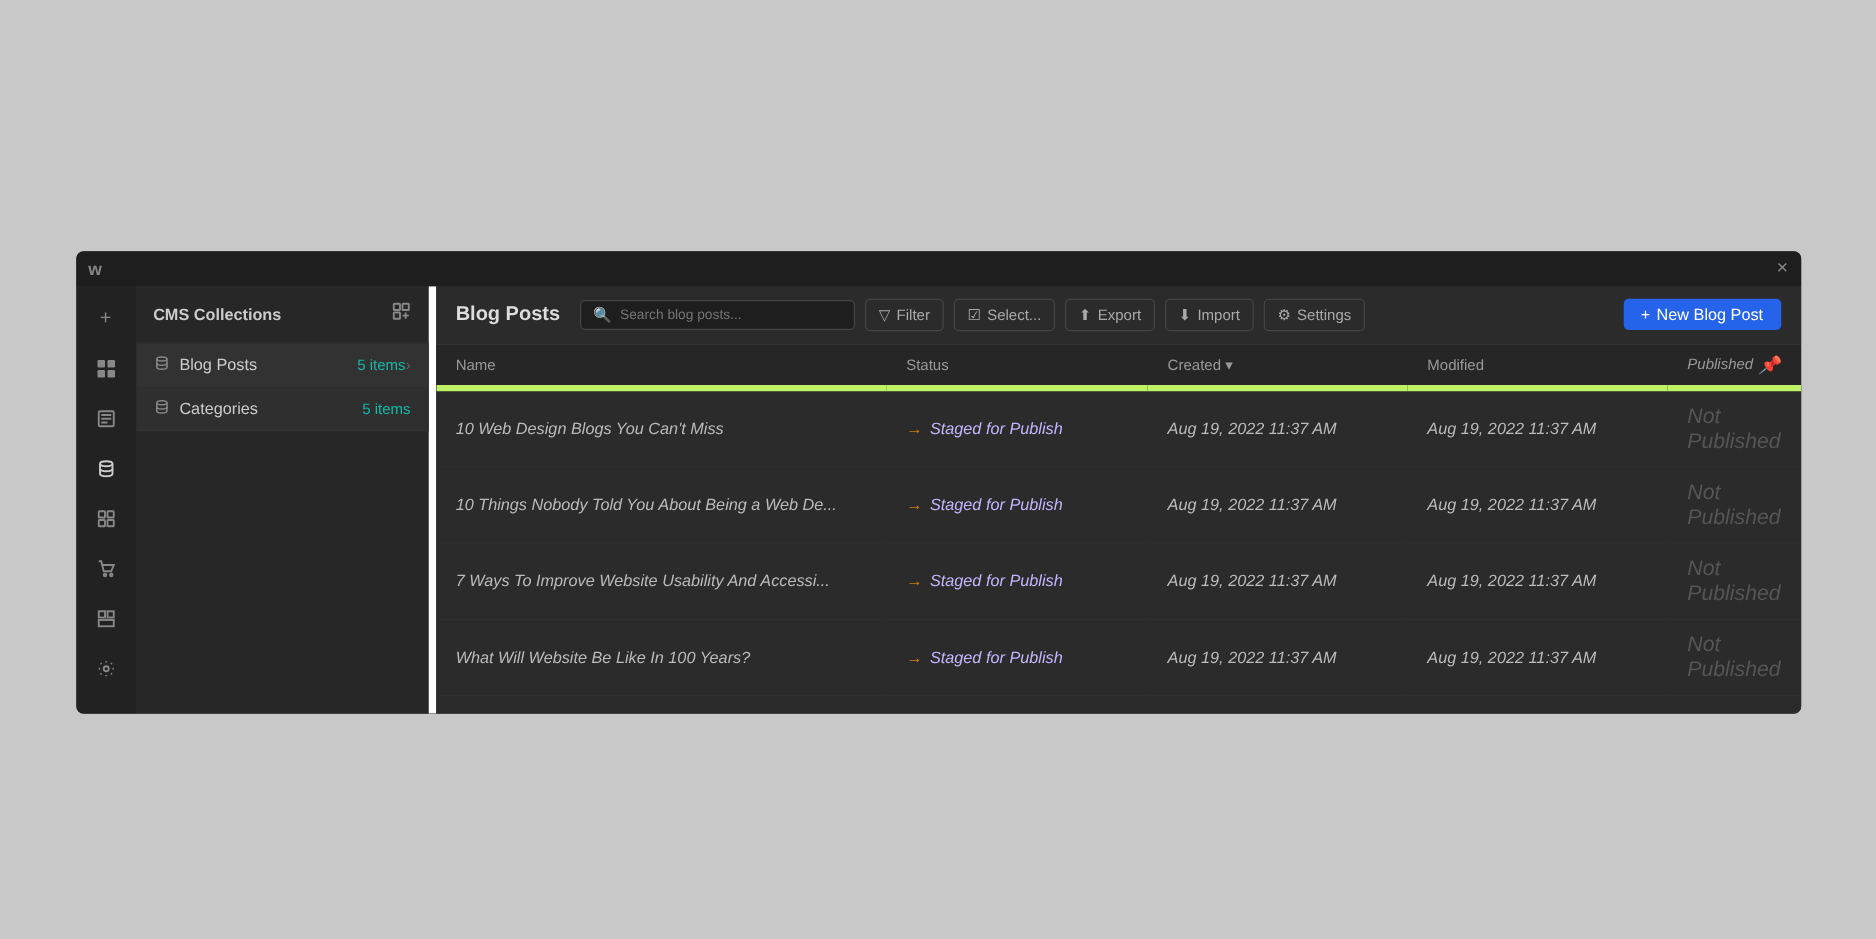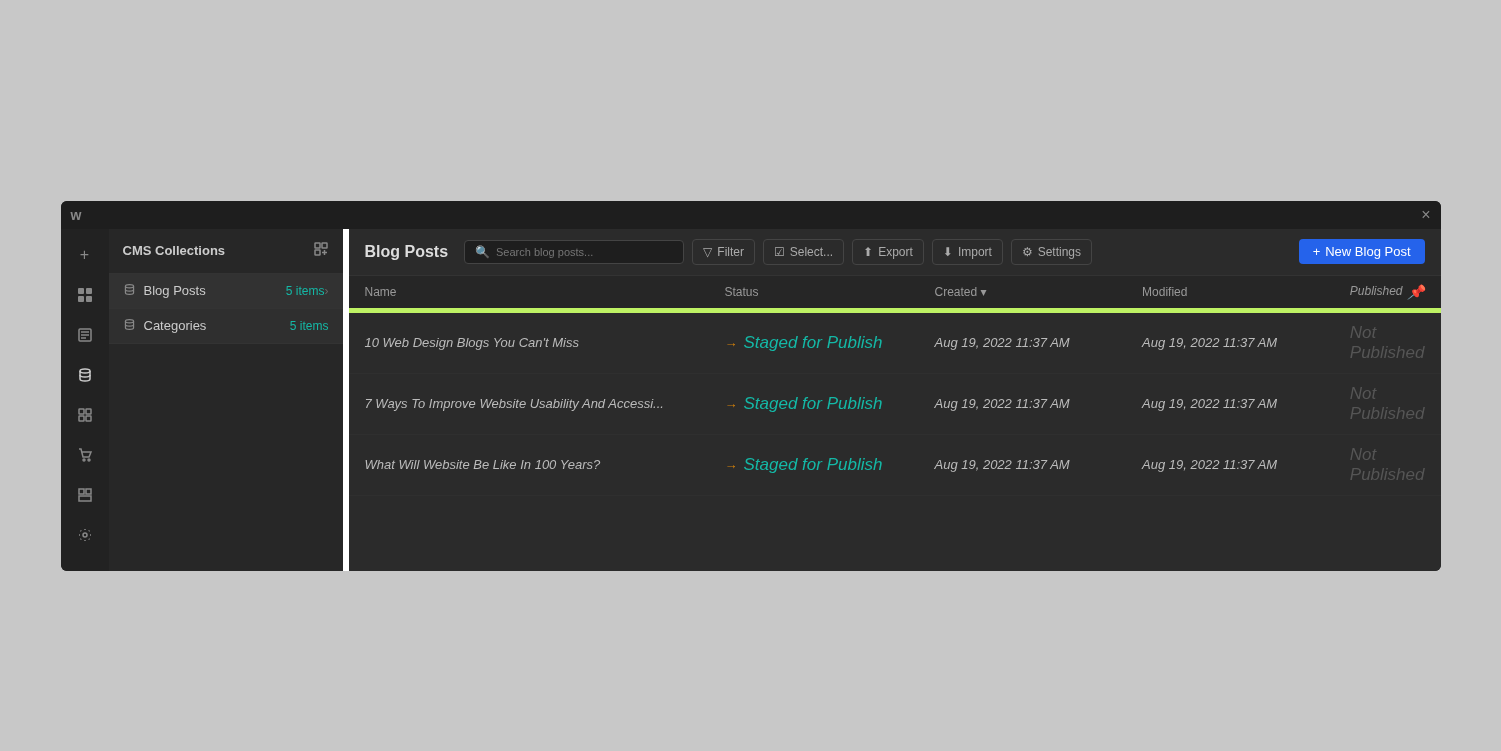--- a/index.html
+++ b/index.html
@@ -222,21 +222,21 @@
       padding: 10px 16px;
       color: #bbb;
       font-size: 13px;
     }
     .status-cell {
       display: flex;
       align-items: center;
       gap: 6px;
     }
     .status-arrow { color: #d4810a; font-size: 13px; }
-    .status-text { color: #14b8a6; font-size: 17px; }
+    .status-text { color: #c4b5fd; font-size: 13px; }
     .not-published { color: #555; font-size: 17px; }
     .col-name { width: 35%; }
     .col-status { width: 20%; }
     .col-created { width: 20%; }
     .col-modified { width: 20%; }
     .col-published { width: 15%; font-style: italic; }
     .pin-icon { color: #666; font-size: 14px; float: right; }
   </style>
 </head>
 <body>
@@ -407,20 +407,32 @@
       <div class="status-cell">
         <span class="status-arrow">→</span>
         <span class="status-text">Staged for Publish</span>
       </div>
     </td>
     <td>Aug 19, 2022 11:37 AM</td>
     <td>Aug 19, 2022 11:37 AM</td>
     <td><span class="not-published">Not Published</span></td>
   </tr>
               <tr>
+    <td>10 Things Nobody Told You About Being a Web De...</td>
+    <td>
+      <div class="status-cell">
+        <span class="status-arrow">→</span>
+        <span class="status-text">Staged for Publish</span>
+      </div>
+    </td>
+    <td>Aug 19, 2022 11:37 AM</td>
+    <td>Aug 19, 2022 11:37 AM</td>
+    <td><span class="not-published">Not Published</span></td>
+  </tr>
+              <tr>
     <td>7 Ways To Improve Website Usability And Accessi...</td>
     <td>
       <div class="status-cell">
         <span class="status-arrow">→</span>
         <span class="status-text">Staged for Publish</span>
       </div>
     </td>
     <td>Aug 19, 2022 11:37 AM</td>
     <td>Aug 19, 2022 11:37 AM</td>
     <td><span class="not-published">Not Published</span></td>

